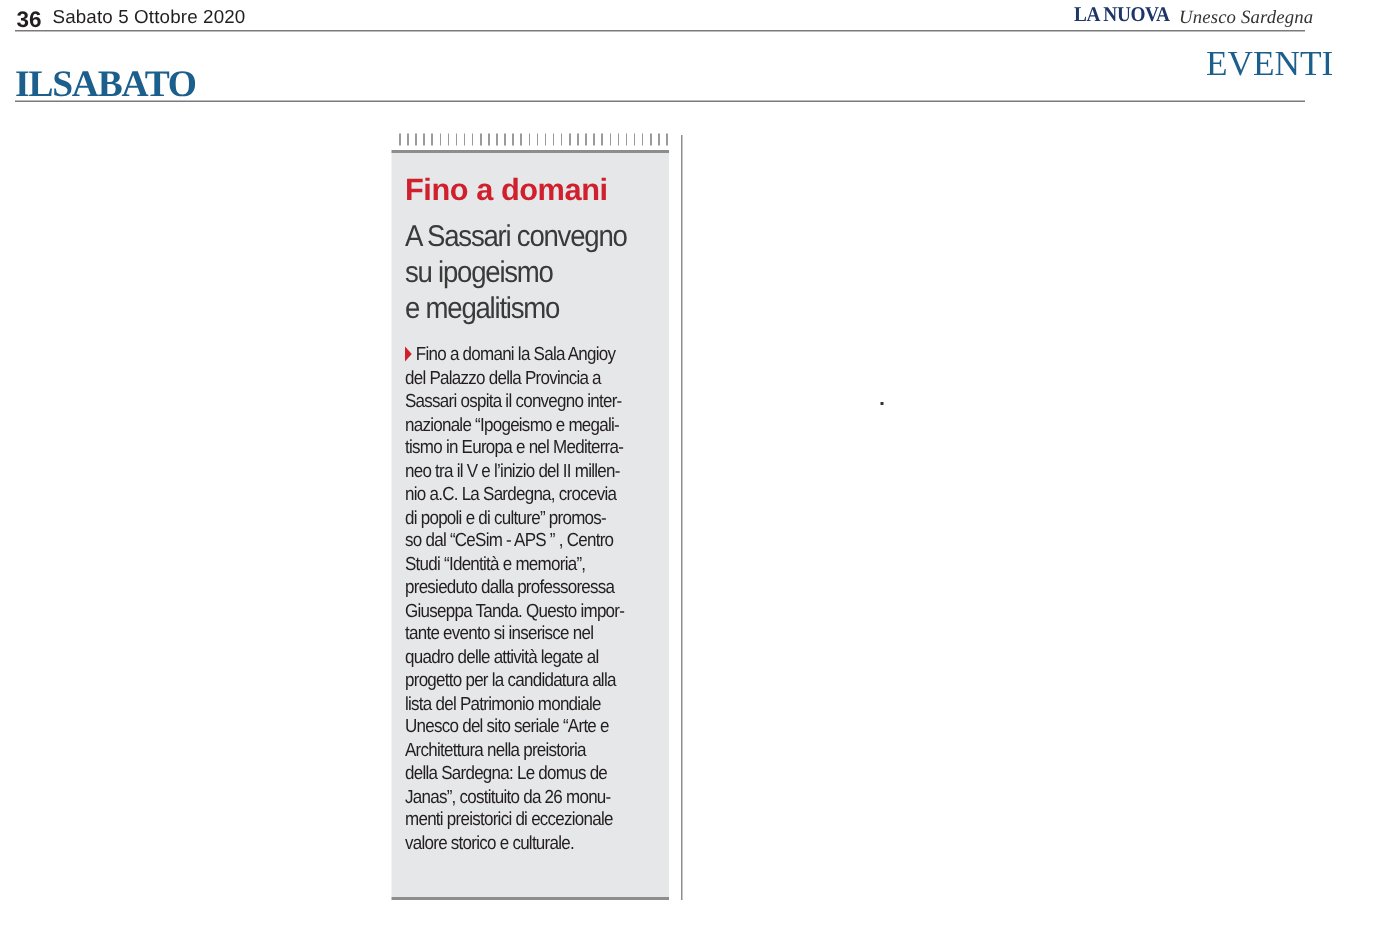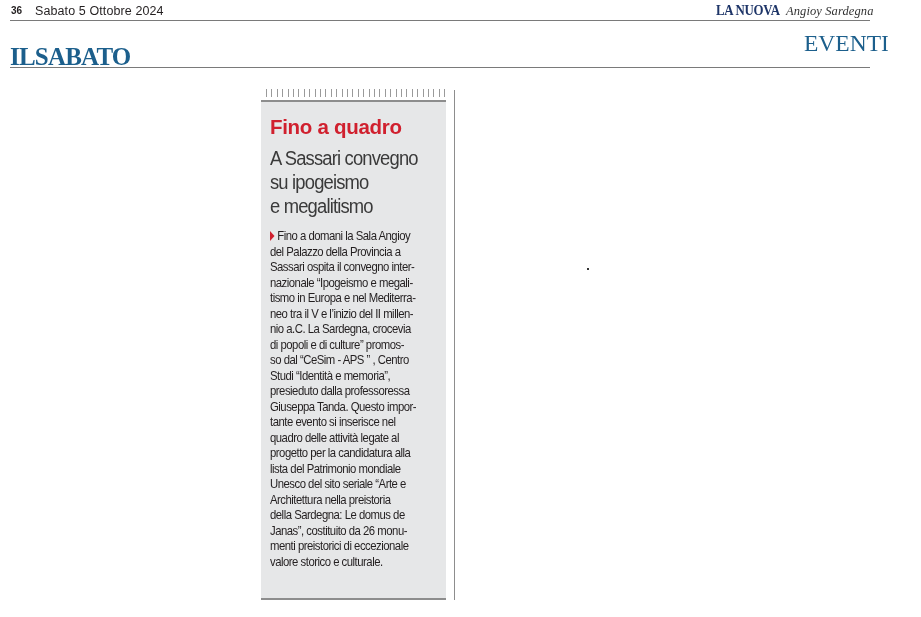--- a/index.html
+++ b/index.html
@@ -1,21 +1,21 @@
 <!DOCTYPE html>
 <html><head>
 <meta charset="utf-8">
 <style>
   html, body { margin: 0; padding: 0; }
   body {
     width: 921px; height: 617px; background: #ffffff; position: relative; overflow: hidden;
     font-family: "Liberation Sans", sans-serif; color: #231f20;
   }
   .abs { position: absolute; }
-  .page-num { left: 11px; top: 5px; font-size: 10px; font-weight: bold; color: #231f20; }
+  .page-num { left: 11px; top: 5px; font-size: 15px; font-weight: bold; color: #231f20; }
   .date { left: 35px; top: 4px; font-size: 12.5px; color: #231f20; letter-spacing: 0.1px; }
   .brand-main { left: 716px; top: 3px; font-family: "Liberation Serif", serif; font-weight: bold; font-size: 14px; color: #1e3568; letter-spacing: -0.3px; transform: scaleX(0.92); transform-origin: left; }
   .brand-sub { left: 786px; top: 4px; font-family: "Liberation Serif", serif; font-style: italic; font-size: 12.5px; color: #333; letter-spacing: 0.1px; }
   .rule-top { left: 10px; top: 20px; width: 860px; height: 1px; background: #7a7a7a; }
   .section-left { left: 10px; top: 43px; font-family: "Liberation Serif", serif; font-weight: bold; font-size: 25px; color: #1c5f8c; letter-spacing: -0.8px; }
   .section-right { left: 771px; top: 30px; font-family: "Liberation Serif", serif; font-size: 23.5px; color: #1c5f8c; letter-spacing: 0px; margin-left: 33px; }
   .rule-mid { left: 10px; top: 67px; width: 860px; height: 1px; background: #7a7a7a; }
 
   .dashes { left: 266px; top: 89px; width: 180px; height: 8px;
     background: repeating-linear-gradient(90deg, #9a9a9a 0 1px, transparent 1px 5.4px); }
@@ -30,35 +30,35 @@
 
   .body-text { left: 270px; top: 229px; width: 175px; font-size: 12.6px; line-height: 15.5px; color: #231f20; letter-spacing: -0.55px; transform: scaleX(0.9); transform-origin: left; }
   .body-text span { display: block; white-space: nowrap; }
   .bullet { display: inline-block; width: 0; height: 0; border-top: 5px solid transparent; border-bottom: 5px solid transparent; border-left: 5px solid #d0202e; margin-right: 3px; vertical-align: -1px; }
   .dot { left: 587px; top: 268px; width: 2px; height: 2px; background: #333; }
 </style>
 </head>
 <body>
 
 <div class="abs page-num">36</div>
-<div class="abs date">Sabato 5 Ottobre 2024</div>
+<div class="abs date">Sabato 5 Ottobre 2020</div>
 <div class="abs brand-main">LA NUOVA</div>
-<div class="abs brand-sub">Angioy Sardegna</div>
+<div class="abs brand-sub">Unesco Sardegna</div>
 <div class="abs rule-top"></div>
 <div class="abs section-left">ILSABATO</div>
 <div class="abs section-right">EVENTI</div>
 <div class="abs rule-mid"></div>
 
 <div class="abs dashes"></div>
 <div class="abs box-top-rule"></div>
 <div class="abs box"></div>
 <div class="abs box-bottom-rule"></div>
 <div class="abs vline"></div>
 
-<div class="abs kicker">Fino a quadro</div>
+<div class="abs kicker">Fino a domani</div>
 <div class="abs headline">
   <span>A Sassari convegno</span>
   <span>su ipogeismo</span>
   <span>e megalitismo</span>
 </div>
 
 <div class="abs body-text">
   <span><i class="bullet"></i><b style="font-weight:normal">Fino a domani la Sala Angioy</b></span>
   <span>del Palazzo della Provincia a</span>
   <span>Sassari ospita il convegno inter-</span>

